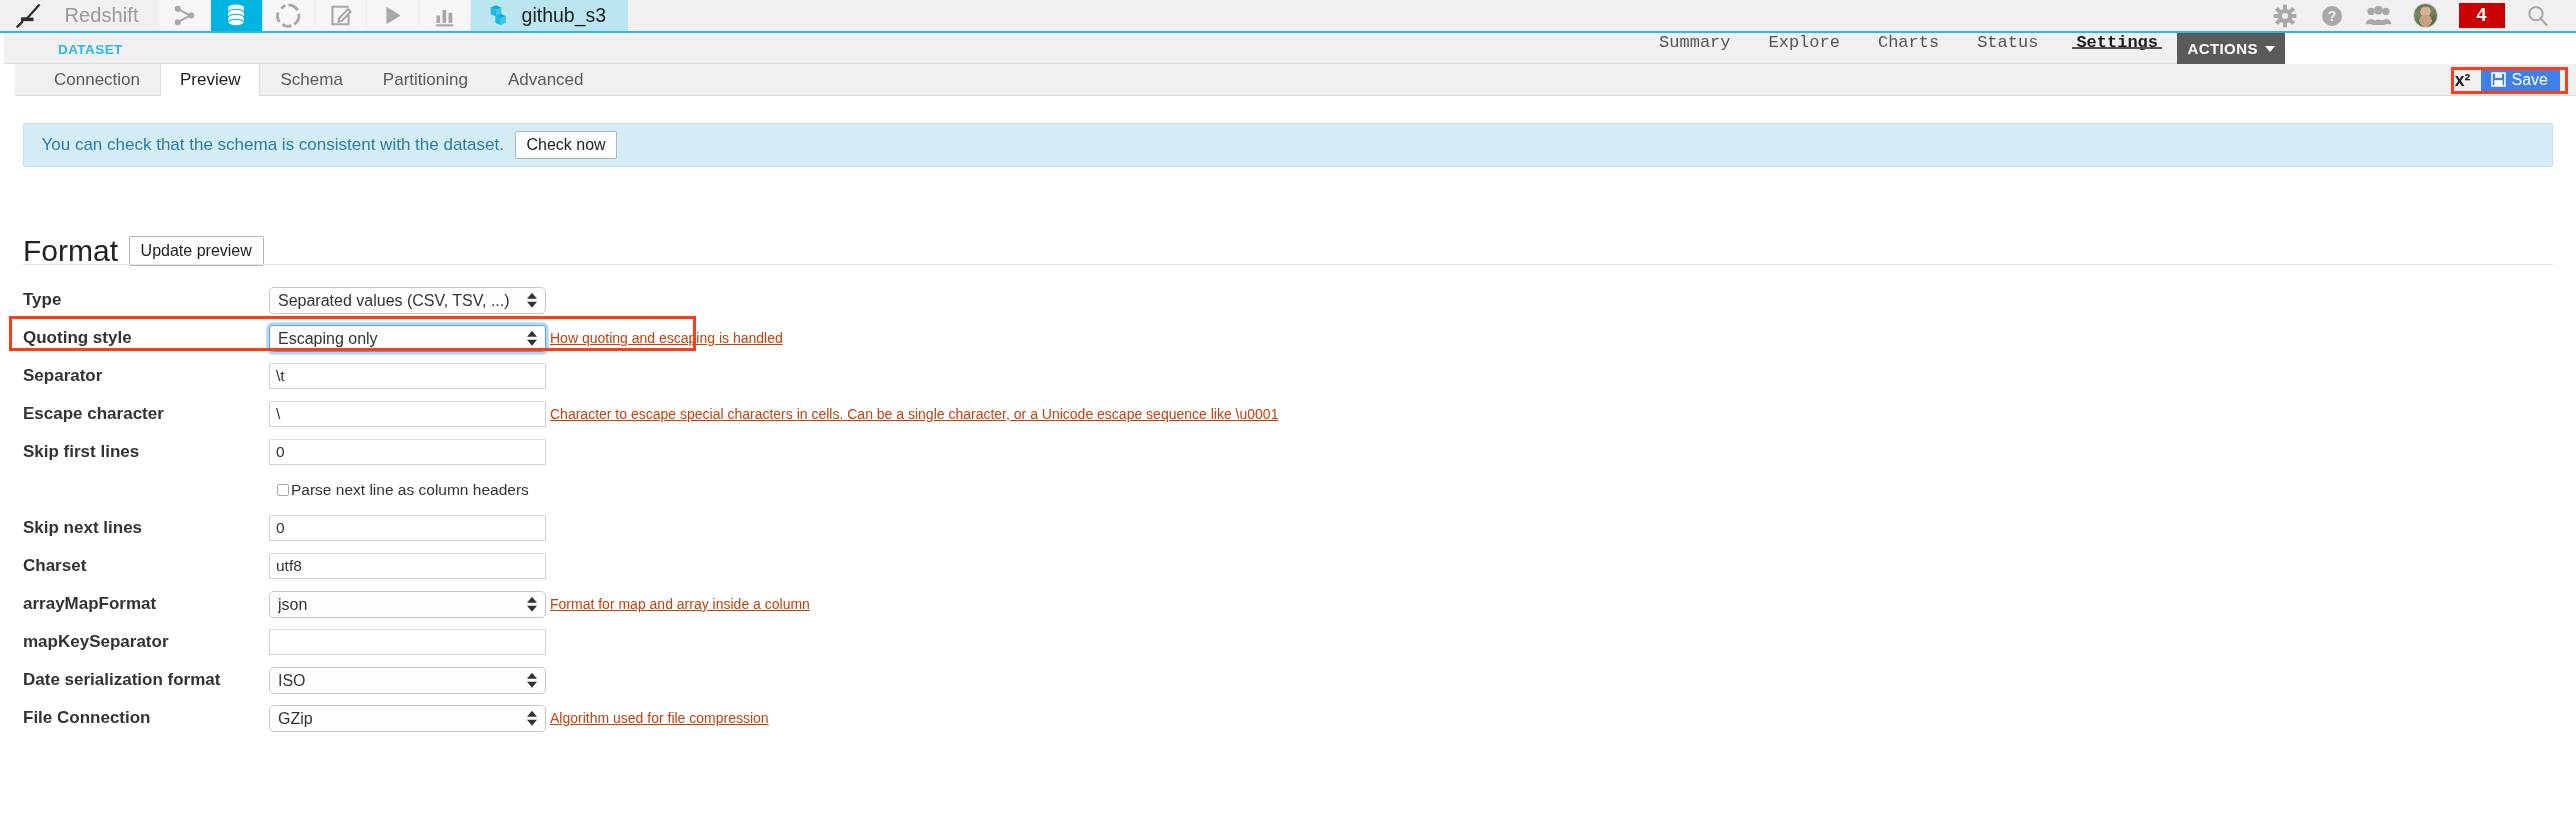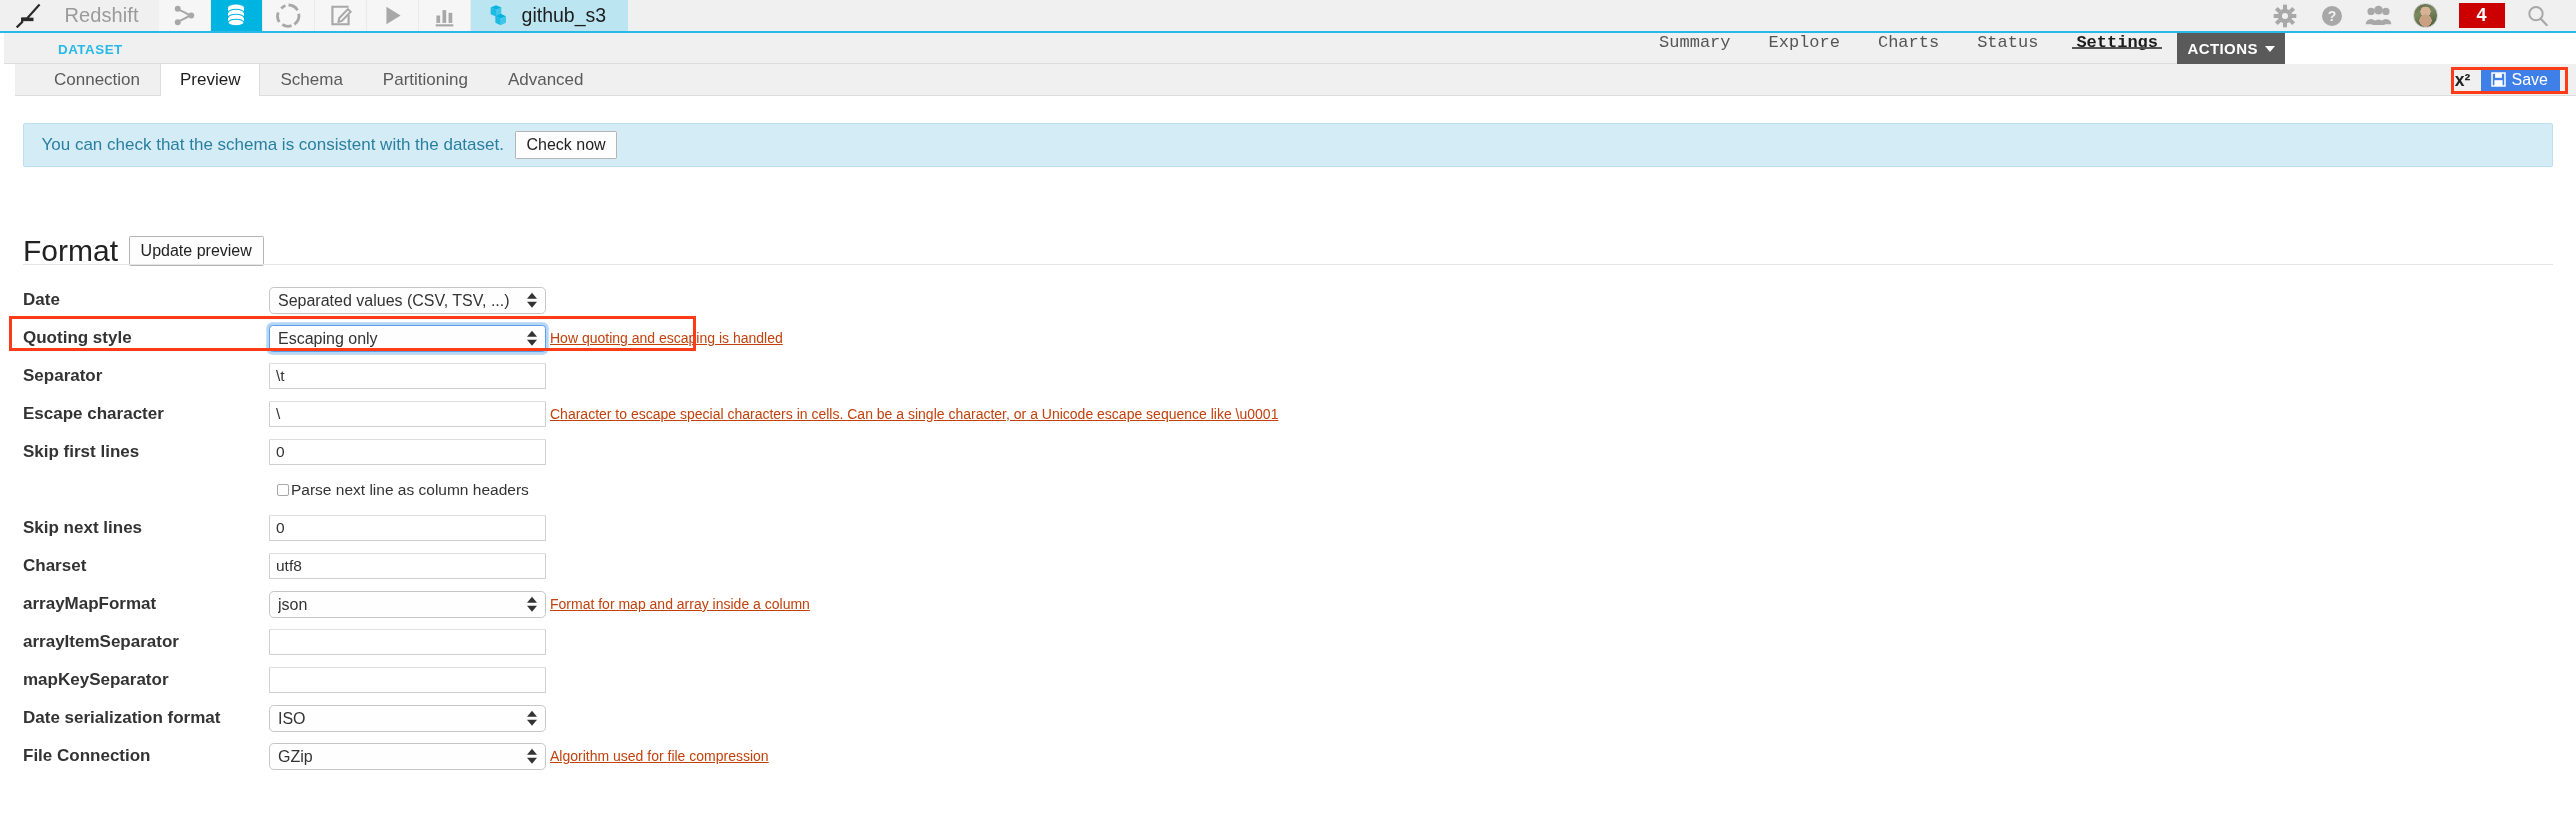--- a/index.html
+++ b/index.html
@@ -445,21 +445,21 @@
 </div>
 
 <div id="format-head">
   <h1 id="format-title">Format</h1>
   <button id="update-preview-button">Update preview</button>
 </div>
 <div id="format-rule"></div>
 
 <div id="form">
     <div class="frow">
-      <div class="flabel">Date</div>
+      <div class="flabel">Type</div>
       <div class="fctl">
         <div class="sel-wrap"><select><option>Separated values (CSV, TSV, ...)</option></select><span class="spin">
             <i class="up"></i>
             <i class="dn"></i>
           </span></div>
       </div>
       <div class="fhelp"></div>
     </div>
     <div class="frow">
       <div class="flabel">Quoting style</div>
@@ -507,25 +507,20 @@
       <div class="flabel">arrayMapFormat</div>
       <div class="fctl">
         <div class="sel-wrap"><select><option>json</option></select><span class="spin">
             <i class="up"></i>
             <i class="dn"></i>
           </span></div>
       </div>
       <div class="fhelp">Format for map and array inside a column</div>
     </div>
     <div class="frow">
-      <div class="flabel">arrayItemSeparator</div>
-      <div class="fctl"><input type="text" class="text-input" style=""></div>
-      <div class="fhelp"></div>
-    </div>
-    <div class="frow">
       <div class="flabel">mapKeySeparator</div>
       <div class="fctl"><input type="text" class="text-input" style=""></div>
       <div class="fhelp"></div>
     </div>
     <div class="frow">
       <div class="flabel">Date serialization format</div>
       <div class="fctl">
         <div class="sel-wrap"><select><option>ISO</option></select><span class="spin">
             <i class="up"></i>
             <i class="dn"></i>

